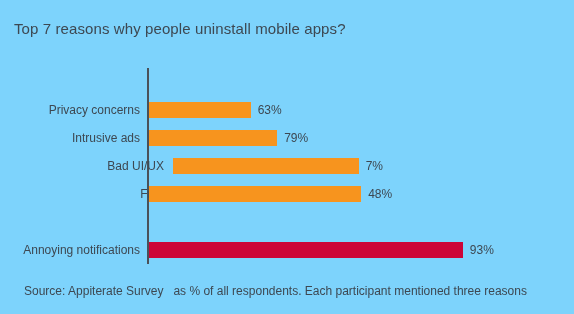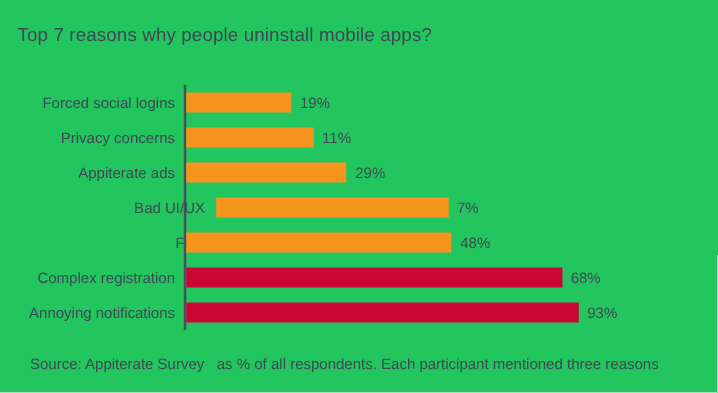--- a/index.html
+++ b/index.html
@@ -12,21 +12,21 @@
     height: 314px;
     font-family: "Liberation Sans", sans-serif;
     color: #3d4852;
     overflow: hidden;
     position: relative;
   }
 
   .chart-root {
     position: absolute;
     inset: 0;
-    background: #22c55e;
+    background: #7dd3fc;
   }
 
   .chart-title {
     position: absolute;
     left: 14px;
     top: 20px;
     font-size: 15px;
     font-weight: 400;
     color: #3d4852;
     letter-spacing: 0.1px;
@@ -114,60 +114,46 @@
 </head>
 <body>
 
 <div class="chart-root">
 
   <div class="chart-title">Top 7 reasons why people uninstall mobile apps?</div>
 
   <div class="plot-area">
     <div class="axis-line"></div>
     <div class="bars">
-        <div class="bar-row" style="top: 2px;">
-          <div class="bar-label">Forced social logins</div>
-          <div class="bar-track">
-            <div class="bar-fill" style="width: 83.98px; background: rgb(247, 148, 30);"></div>
-            <div class="bar-value" style="left: 90.98px;">19%</div>
-          </div>
-        </div>
         <div class="bar-row" style="top: 30px;">
           <div class="bar-label">Privacy concerns</div>
           <div class="bar-track">
             <div class="bar-fill" style="width: 101.66px; background: rgb(247, 148, 30);"></div>
-            <div class="bar-value" style="left: 108.66px;">11%</div>
+            <div class="bar-value" style="left: 108.66px;">63%</div>
           </div>
         </div>
         <div class="bar-row" style="top: 58px;">
-          <div class="bar-label">Appiterate ads</div>
+          <div class="bar-label">Intrusive ads</div>
           <div class="bar-track">
             <div class="bar-fill" style="width: 128.18px; background: rgb(247, 148, 30);"></div>
-            <div class="bar-value" style="left: 135.18px;">29%</div>
+            <div class="bar-value" style="left: 135.18px;">79%</div>
           </div>
         </div>
         <div class="bar-row" style="top: 86px; margin-left: 24px;">
           <div class="bar-label">Bad UI/UX</div>
           <div class="bar-track">
             <div class="bar-fill" style="width: 185.64px; background: rgb(247, 148, 30);"></div>
             <div class="bar-value" style="left: 192.64px;">7%</div>
           </div>
         </div>
         <div class="bar-row" style="top: 114px; padding-left: 47px;">
           <div class="bar-label">Freezing</div>
           <div class="bar-track">
             <div class="bar-fill" style="width: 212.16px; background: rgb(247, 148, 30);"></div>
             <div class="bar-value" style="left: 219.16px; text-align: right;">48%</div>
-          </div>
-        </div>
-        <div class="bar-row" style="top: 142px;">
-          <div class="bar-label">Complex registration</div>
-          <div class="bar-track">
-            <div class="bar-fill" style="width: 300.56px; background: rgb(204, 5, 56);"></div>
-            <div class="bar-value" style="left: 307.56px;">68%</div>
           </div>
         </div>
         <div class="bar-row" style="top: 170px; text-decoration: underline;">
           <div class="bar-label">Annoying notifications</div>
           <div class="bar-track">
             <div class="bar-fill" style="width: 313.82px; background: rgb(204, 5, 56);"></div>
             <div class="bar-value" style="left: 320.82px;">93%</div>
           </div>
         </div>
       </div>

